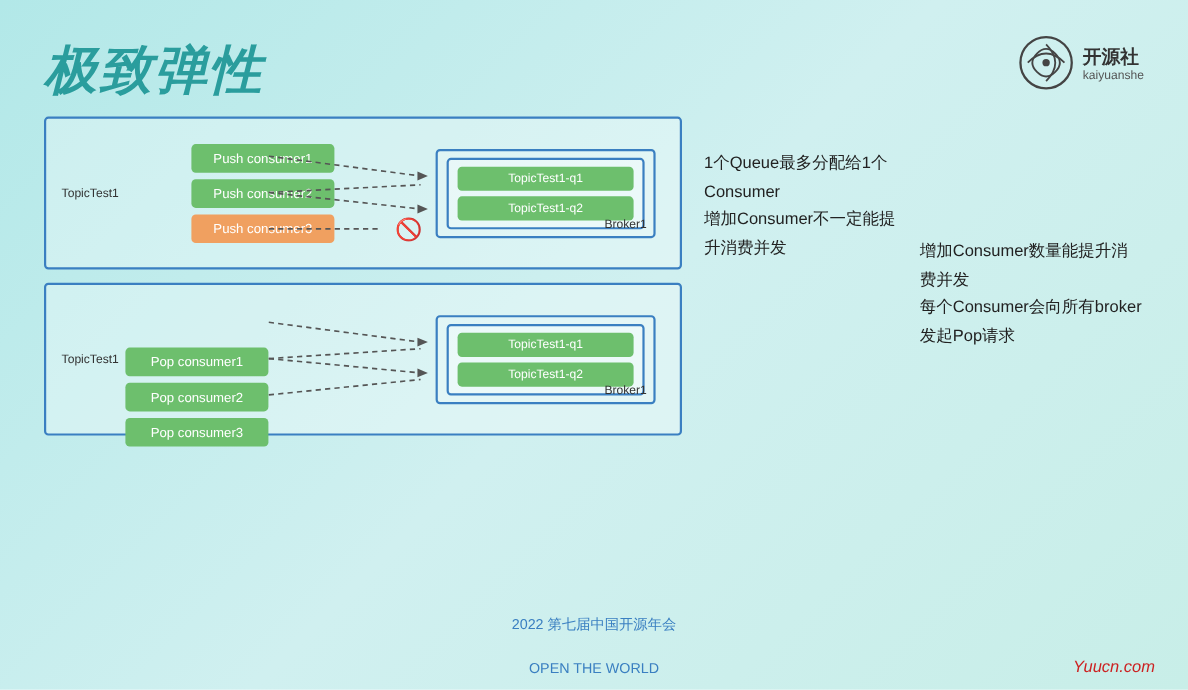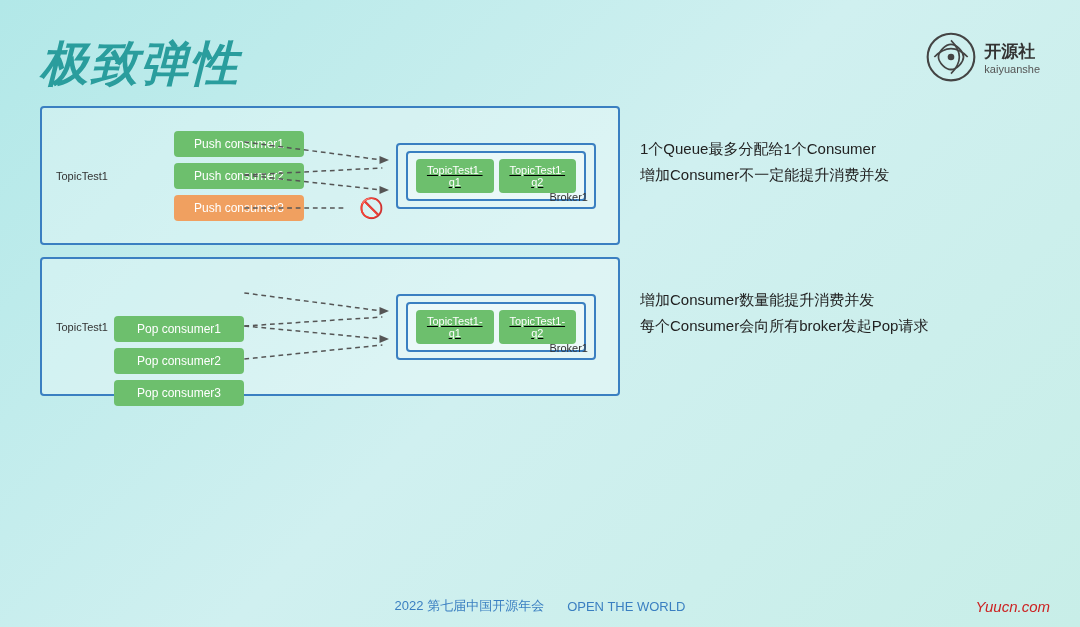--- a/index.html
+++ b/index.html
@@ -107,57 +107,57 @@
       right: 6px;
       font-size: 11px;
       color: #333;
     }
     .broker-inner {
       border: 2px solid #3a7fc1;
       border-radius: 4px;
       background: rgba(255,255,255,0.3);
       padding: 6px 8px;
       display: flex;
-      flex-direction: row;
+      flex-direction: column;
       gap: 5px;
-      text-decoration: underline;
     }
     .queue-btn {
       background: #6dbf6d;
       color: white;
       border-radius: 4px;
       padding: 5px 10px;
       font-size: 11px;
       text-align: center;
     }
 
     
     .desc-col {
       flex: 1;
       display: flex;
-      flex-direction: column;
+      flex-direction: row;
       gap: 20px;
       padding-top: 30px;
     }
     .desc-block {
       font-size: 15px;
       color: #222;
       line-height: 1.7;
     }
 
     
     .footer {
       position: absolute;
       bottom: 12px;
       left: 0;
       right: 0;
       display: flex;
       justify-content: center;
       align-items: center;
       gap: 23px;
+      flex-direction: column;
     }
     .footer-text {
       font-size: 13px;
       color: #3a7fc1;
     }
     .footer-brand {
       position: absolute;
       right: 30px;
       bottom: 0;
       font-size: 15px;

